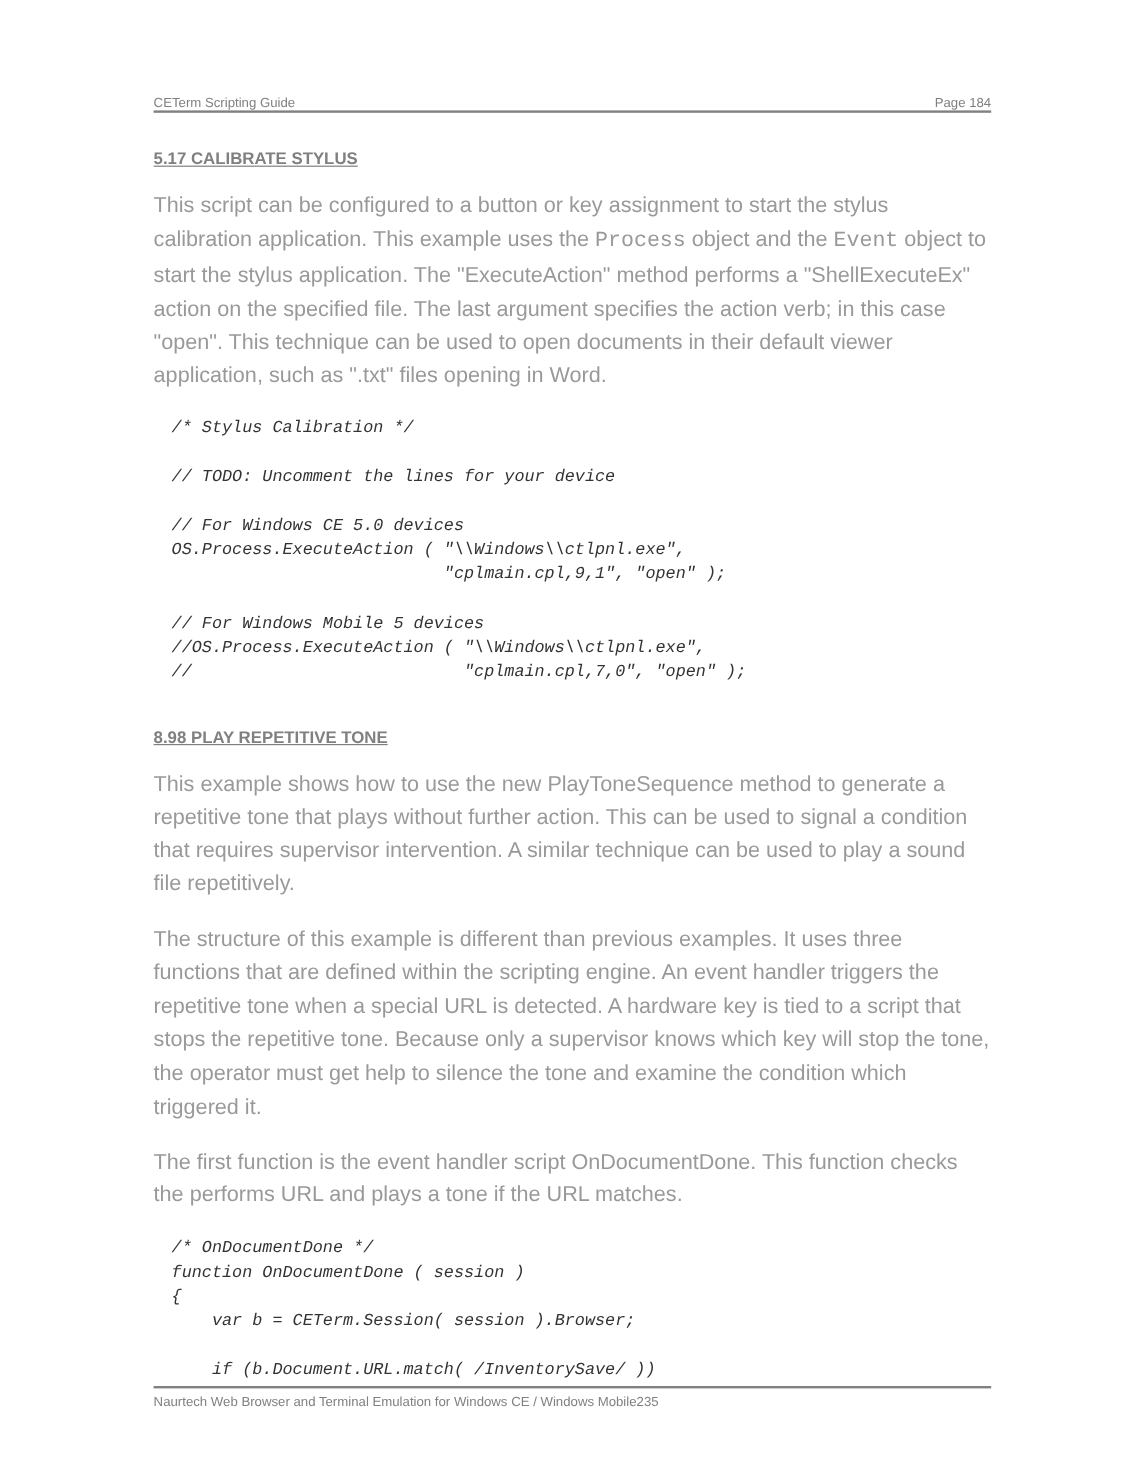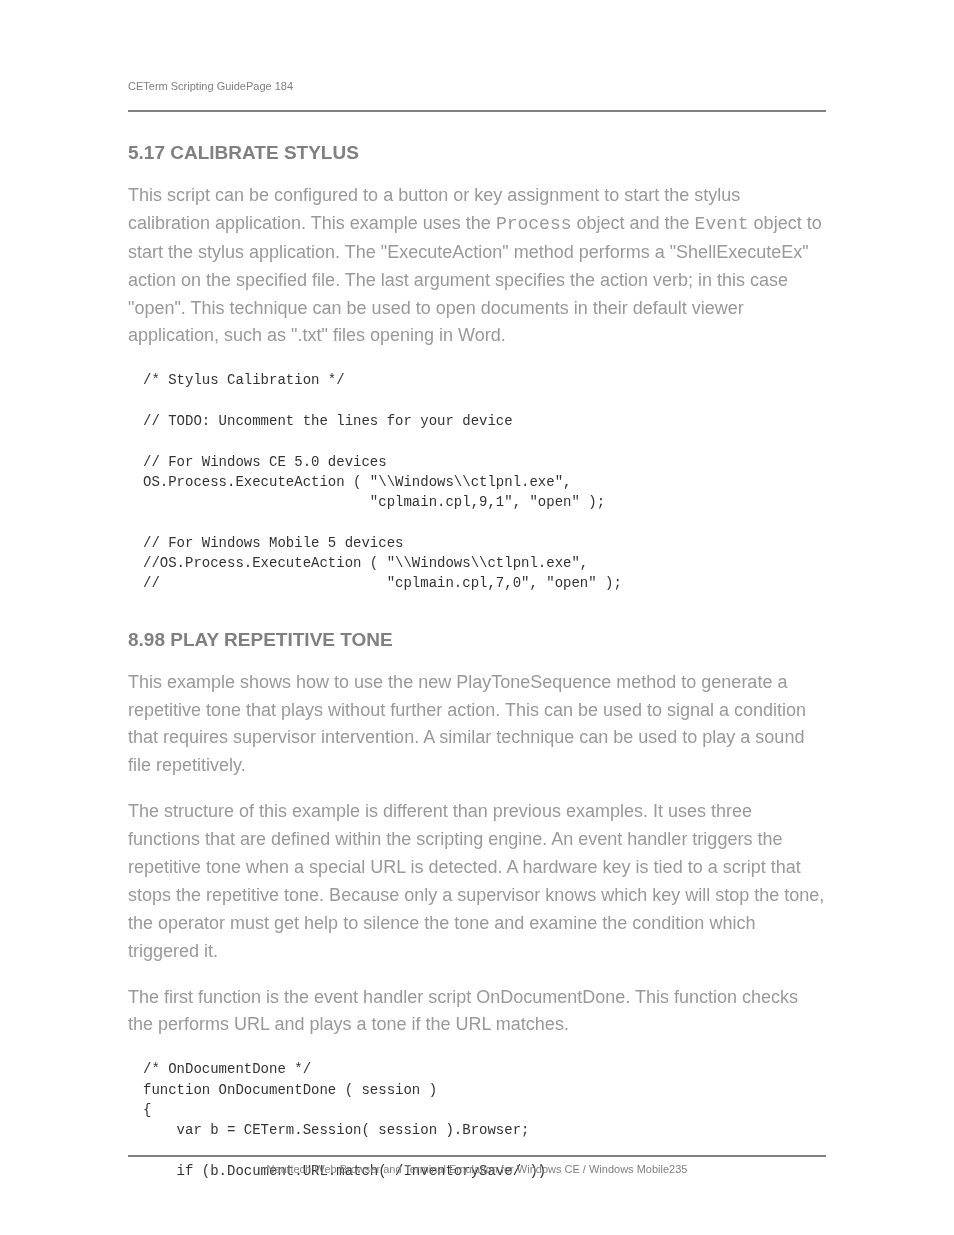--- a/index.html
+++ b/index.html
@@ -10,60 +10,62 @@
     body {
       background: #ffffff;
       font-family: Arial, Helvetica, sans-serif;
       width: 954px;
       height: 1235px;
       position: relative;
       padding: 80px 128px 60px 128px;
     }
     .header {
       display: flex;
-      justify-content: flex-start;
+      justify-content: space-between;
       font-size: 11px;
       color: #808080;
       border-bottom: 2px solid #808080;
-      padding-bottom: 18px;
+      padding-bottom: 0;
       margin-bottom: 30px;
     }
     .section-heading {
-      font-size: 19px;
+      font-size: 14px;
       color: #808080;
+      text-decoration: underline;
       margin-bottom: 18px;
       margin-top: 10px;
     }
     .body-text {
       font-size: 18px;
       color: #999999;
       line-height: 1.55;
       margin-bottom: 18px;
     }
     .mono {
       font-family: 'Courier New', Courier, monospace;
       color: #999999;
     }
     .code-block {
       font-family: 'Courier New', Courier, monospace;
       font-size: 14px;
       color: #333333;
       white-space: pre;
       line-height: 1.45;
       margin: 20px 0 35px 15px;
+      font-style: italic;
     }
     .footer {
       position: absolute;
       bottom: 60px;
       left: 128px;
       right: 128px;
       border-top: 2px solid #808080;
       padding-top: 6px;
       display: flex;
-      justify-content: center;
+      justify-content: flex-start;
       font-size: 11px;
       color: #808080;
     }
   </style>
 </head>
 <body>
 
 <div class="header">
   <span>CETerm Scripting Guide</span>
   <span>Page 184</span>

